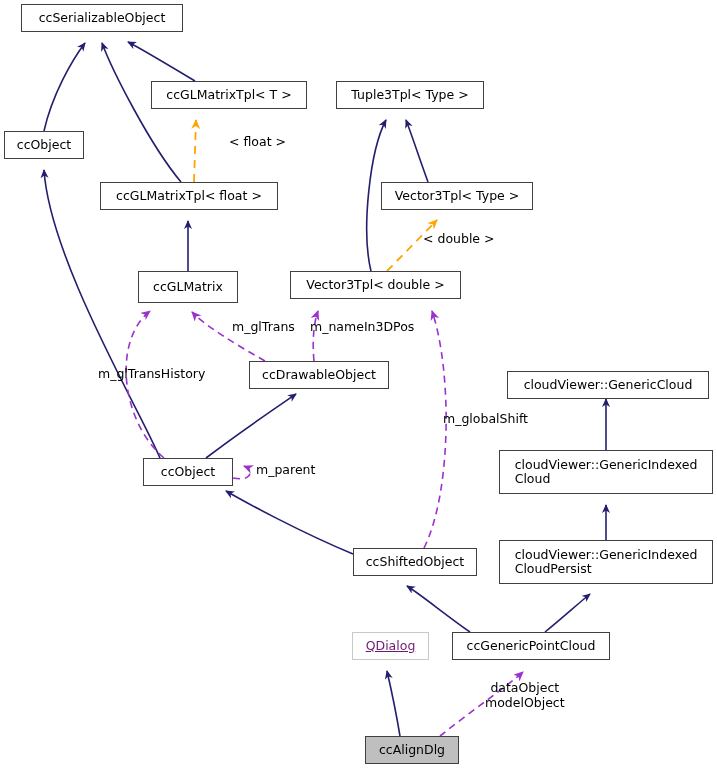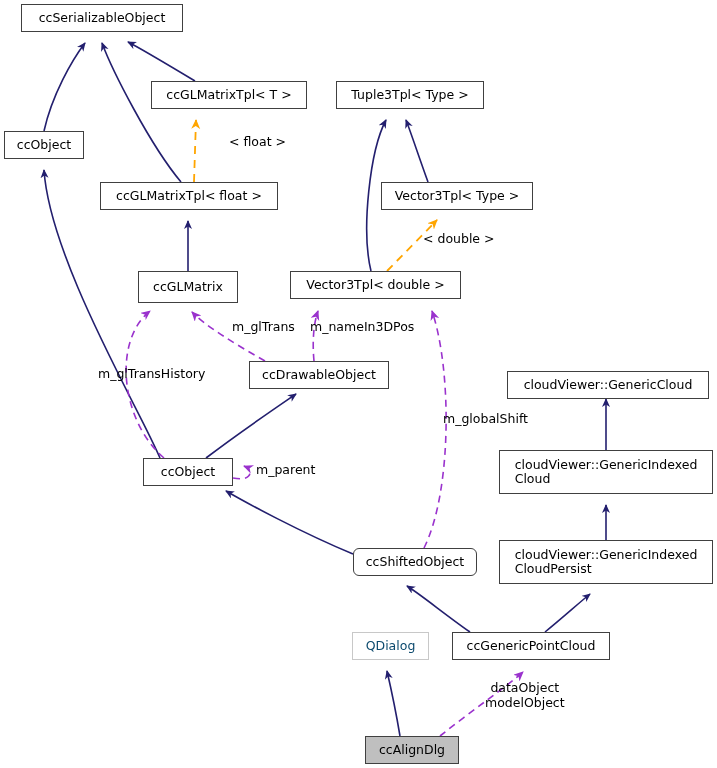--- a/index.html
+++ b/index.html
@@ -36,21 +36,22 @@
     text-align: left;
     white-space: pre-line;
     z-index: 5;
   }
   .node.highlight {
     background: #bfbfbf;
     border-color: #404040;
   }
   .node.external {
     border-color: #c8c8c8;
-    color: #0c4a6e;
+    color: #701a75;
+    text-decoration: underline;
   }
   .edge-label {
     position: absolute;
     font-size: 12.5px;
     line-height: 15px;
     color: #000000;
     white-space: pre-line;
     text-align: center;
     z-index: 6;
     background: transparent;
@@ -134,21 +135,21 @@
   <div class="node" style="left:336px; top:81px; width:148px; height:28px;">Tuple3Tpl&lt; Type &gt;</div>
   <div class="node" style="left:100px; top:182px; width:178px; height:28px;">ccGLMatrixTpl&lt; float &gt;</div>
   <div class="node" style="left:381px; top:182px; width:152px; height:28px;">Vector3Tpl&lt; Type &gt;</div>
   <div class="node" style="left:138px; top:271px; width:100px; height:32px;">ccGLMatrix</div>
   <div class="node" style="left:290px; top:271px; width:171px; height:28px;">Vector3Tpl&lt; double &gt;</div>
   <div class="node" style="left:249px; top:361px; width:140px; height:28px;">ccDrawableObject</div>
   <div class="node" style="left:507px; top:371px; width:202px; height:28px;">cloudViewer::GenericCloud</div>
   <div class="node" style="left:143px; top:458px; width:90px; height:28px;">ccObject</div>
   <div class="node" style="left:499px; top:450px; width:214px; height:44px;">cloudViewer::GenericIndexed
 Cloud</div>
-  <div class="node" style="left:353px; top:548px; width:124px; height:28px;border-radius:6px;">ccShiftedObject</div>
+  <div class="node" style="left:353px; top:548px; width:124px; height:28px;">ccShiftedObject</div>
   <div class="node" style="left:499px; top:540px; width:214px; height:44px;">cloudViewer::GenericIndexed
 CloudPersist</div>
   <div class="node external" style="left:352px; top:632px; width:77px; height:28px;">QDialog</div>
   <div class="node highlight" style="left:365px; top:736px; width:94px; height:28px;">ccAlignDlg</div>
   <div class="node" style="left:452px; top:632px; width:158px; height:28px;">ccGenericPointCloud</div>
 
   <div class="edge-label" style="left:205px; top:134px;margin-left:24px;">&lt; float &gt;</div>
   <div class="edge-label" style="left:423px; top:231px;">&lt; double &gt;</div>
   <div class="edge-label" style="left:232px; top:319px;">m_glTrans</div>
   <div class="edge-label" style="left:310px; top:319px;">m_nameIn3DPos</div>

